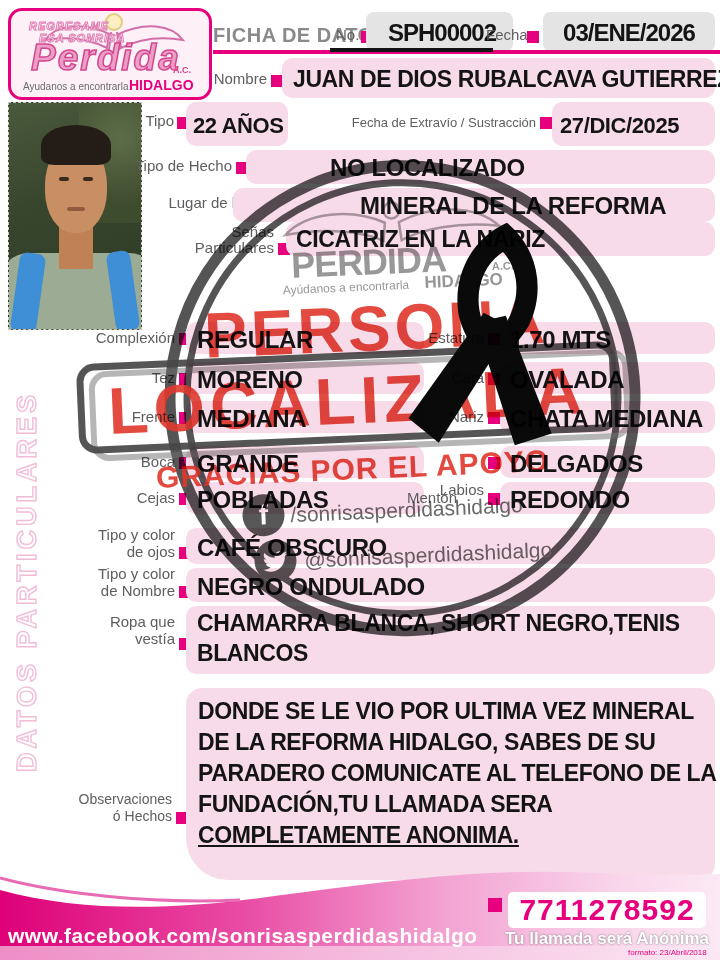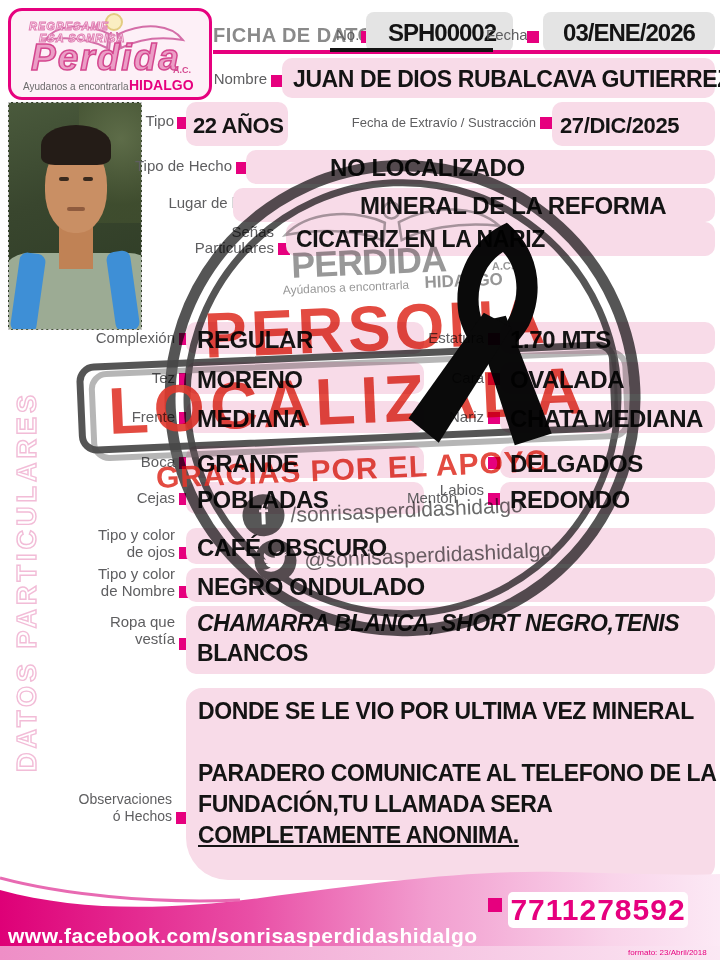--- a/index.html
+++ b/index.html
@@ -155,28 +155,29 @@
   <div class="abs lbl" style="left:60px;top:566px;width:115px;font-size:15px;">Tipo y color</div>
   <div class="abs lbl" style="left:60px;top:583px;width:115px;font-size:15px;">de Nombre</div>
   <div class="abs sq" style="left:179px;top:586px;"></div>
   <div class="abs pbox" style="left:186px;top:568px;width:529px;height:34px;"></div>
   <div class="abs val" style="left:197px;top:573px;font-size:24px;">NEGRO ONDULADO</div>
 
   <div class="abs lbl" style="left:60px;top:614px;width:115px;font-size:15px;">Ropa que</div>
   <div class="abs lbl" style="left:60px;top:631px;width:115px;font-size:15px;">vestía</div>
   <div class="abs sq" style="left:179px;top:638px;"></div>
   <div class="abs pbox" style="left:186px;top:606px;width:529px;height:68px;"></div>
-  <div class="abs val" style="left:197px;top:610px;font-size:23px;font-style:italic;">CHAMARRA BLANCA, SHORT NEGRO,TENIS</div>
+  <div class="abs val" style="left:197px;top:610px;font-size:23px;">CHAMARRA BLANCA, SHORT NEGRO,TENIS</div>
   <div class="abs val" style="left:197px;top:640px;font-size:23px;">BLANCOS</div>
 
   <div class="abs lbl" style="left:60px;top:792px;width:112px;font-size:14px;">Observaciones</div>
   <div class="abs lbl" style="left:60px;top:809px;width:112px;font-size:14px;">ó Hechos</div>
   <div class="abs sq" style="left:176px;top:812px;"></div>
   <div class="abs pbox" style="left:186px;top:688px;width:529px;height:192px;border-radius:16px 16px 16px 42px;"></div>
   <div class="abs val" style="left:198px;top:698px;font-size:23px;">DONDE SE LE VIO POR ULTIMA VEZ MINERAL</div>
+  <div class="abs val" style="left:198px;top:729px;font-size:23px;">DE LA REFORMA HIDALGO, SABES DE SU</div>
   <div class="abs val" style="left:198px;top:760px;font-size:23px;">PARADERO COMUNICATE AL  TELEFONO DE LA</div>
   <div class="abs val" style="left:198px;top:791px;font-size:23px;">FUNDACIÓN,TU LLAMADA SERA</div>
   <div class="abs val" style="left:198px;top:822px;font-size:23px;text-decoration:underline;">COMPLETAMENTE ANONIMA.</div>
 
   <svg class="abs" style="left:0;top:860px;z-index:40;" width="720" height="100" viewBox="0 0 720 100">
     <defs>
       <linearGradient id="bandg" x1="0" y1="0" x2="1" y2="0">
         <stop offset="0" stop-color="#de0077"></stop>
         <stop offset="0.35" stop-color="#e94fa6"></stop>
         <stop offset="0.6" stop-color="#f29fd0"></stop>
@@ -187,23 +188,24 @@
         <stop offset="0" stop-color="#ee8ec6"></stop>
         <stop offset="1" stop-color="#fbe8f4"></stop>
       </linearGradient>
     </defs>
     <rect x="0" y="86" width="720" height="14" fill="url(#stripg)"></rect>
     <path d="M0,30 C80,52 170,50 260,38 C380,22 470,10 560,12 C620,13 680,16 720,14 L720,86 L0,86 Z" fill="url(#bandg)"></path>
     <path d="M0,18 C60,34 150,44 240,40" stroke="#e86ab2" stroke-width="3" fill="none"></path>
   </svg>
   <div class="abs footer-url" style="left:8px;top:924px;z-index:41;">www.facebook.com/sonrisasperdidashidalgo</div>
   <div class="abs sq" style="left:488px;top:898px;width:14px;height:14px;z-index:41;"></div>
-  <div class="abs phonebox" style="left:508px;top:892px;width:180px;height:36px;z-index:41;">
+  <div class="abs phonebox" style="left:508px;top:892px;width:198px;height:36px;z-index:41;">
     <span class="phone">7711278592</span>
   </div>
+  <div class="abs anon" style="left:498px;top:929px;width:218px;z-index:41;">Tu llamada será Anónima</div>
   <div class="abs" style="left:628px;top:948px;font-size:8px;color:#e6007e;z-index:42;">formato: 23/Abril/2018</div>
 
   <div class="abs stamp">
     <div class="abs ring" style="left:105px;top:12px;width:476px;height:476px;border:11px solid rgba(72,72,72,.93);box-sizing:border-box;"></div>
     <div class="abs ring" style="left:124px;top:31px;width:438px;height:438px;border:7px solid rgba(72,72,72,.93);box-sizing:border-box;"></div>
 
     <svg class="abs" style="left:215px;top:52px;opacity:.72;" width="250" height="48" viewBox="0 0 250 48">
       <circle cx="125" cy="10" r="8" fill="none" stroke="#8a8a8a" stroke-width="2.5"></circle>
       <path d="M118,22 C85,6 40,8 18,30 C60,24 95,30 116,40 Z" fill="none" stroke="#8a8a8a" stroke-width="2.5"></path>
       <path d="M132,22 C165,6 210,8 232,30 C190,24 155,30 134,40 Z" fill="none" stroke="#8a8a8a" stroke-width="2.5"></path>

